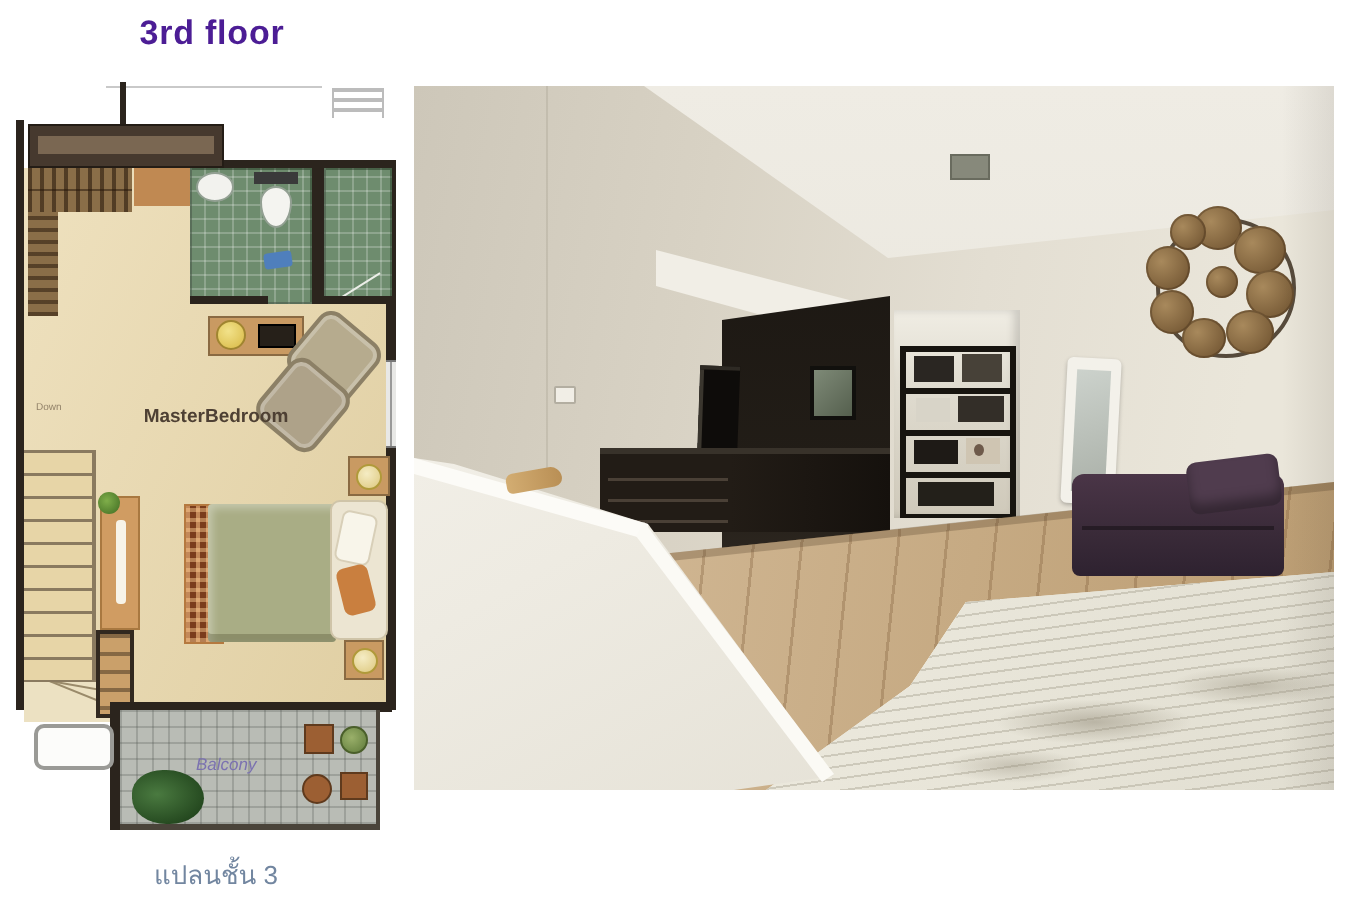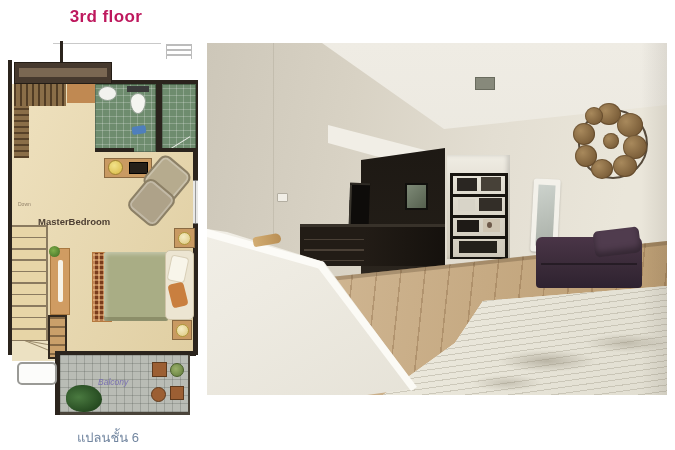--- a/index.html
+++ b/index.html
@@ -1,21 +1,21 @@
 <!DOCTYPE html>
 <html><head>
 <meta charset="utf-8">
 <style>
   html,body{margin:0;padding:0;background:#fff;}
   body{width:675px;height:450px;font-family:"Liberation Sans",sans-serif;}
   .canvas{position:relative;width:675px;height:450px;background:#fff;overflow:hidden;}
 
   
   .plan-title{position:absolute;left:0;top:7px;width:212px;text-align:center;
-    font-size:17px;font-weight:bold;color:#be185d;letter-spacing:.4px;}
+    font-size:17px;font-weight:bold;color:#4c1d95;letter-spacing:.4px;}
   .plan-caption{position:absolute;left:0;top:427px;width:216px;text-align:center;
     font-size:13px;color:#7286a0;}
 
   
   .plan{position:absolute;left:8px;top:50px;width:192px;height:368px;}
   .plan *{position:absolute;box-sizing:border-box;}
   .p-dimline{left:45px;top:-7px;width:108px;height:1px;background:#c9c9c9;}
   .p-wallstub{left:52px;top:-9px;width:3px;height:21px;background:#2b241d;}
   .p-ladder{left:158px;top:-6px;width:26px;height:15px;
     background:repeating-linear-gradient(180deg,#bcbcbc 0 2px,transparent 2px 5px);
@@ -55,21 +55,21 @@
   .p-bathwall-b{left:148px;top:98px;width:40px;height:4px;background:#2b241d;}
   .p-console{left:96px;top:108px;width:48px;height:20px;background:#c99a62;border:1px solid #8a6a42;}
   .p-consolelamp{left:100px;top:110px;width:15px;height:15px;border-radius:50%;
     background:radial-gradient(circle at 40% 35%,#f2e28a,#d8b945);border:1px solid #a08530;}
   .p-tv{left:121px;top:112px;width:19px;height:12px;background:#262019;border:1px solid #000;}
   .p-chair{left:125px;top:110px;width:56px;height:64px;}
   .p-chair i{display:block;border:2px solid #8c8066;border-radius:8px;
     box-shadow:inset 0 0 0 2px rgba(255,255,255,.25);}
   .p-chair .c1{left:15px;top:0;width:38px;height:38px;background:#b6ab8e;transform:rotate(40deg);}
   .p-chair .c2{left:0;top:23px;width:37px;height:39px;background:#aea289;transform:rotate(40deg);}
-  .p-masterlabel{left:30px;top:166px;width:140px;text-align:left;
+  .p-masterlabel{left:30px;top:153px;width:140px;text-align:center;
     font-size:9.5px;font-weight:bold;color:#4e4034;}
   .p-stairs{left:4px;top:175px;width:36px;height:116px;background:#e7d5a7;
     background-image:repeating-linear-gradient(180deg,#8a7a5f 0 1.5px,transparent 1.5px 11.5px);
     border-right:2px solid #8a7a5f;}
   .p-winder{left:4px;top:291px;width:54px;height:20px;background:#ece1c2;overflow:hidden;}
   .p-winder i{width:56px;height:1px;background:#9a8a6a;}
   .p-winder .w1{left:2px;top:6px;transform:rotate(22deg);}
   .p-winder .w2{left:2px;top:2px;transform:rotate(10deg);}
   .p-downlabel{left:10px;top:151px;font-size:5px;color:#93836a;}
   .p-desk{left:42px;top:198px;width:20px;height:67px;background:#d09c62;border:1px solid #a87840;}
@@ -331,14 +331,14 @@
     <div class="ph-bedplatform"></div>
     <div class="ph-bed"></div>
     <div class="ph-banister"></div>
     <div class="ph-rail-a"></div>
     <div class="ph-rail-b"></div>
     <div class="ph-knob"></div>
     <div class="ph-outlet"></div>
     <div class="ph-rightshade"></div>
   </div>
 
-  <div class="plan-caption">แปลนชั้น 6</div>
+  <div class="plan-caption">แปลนชั้น 3</div>
 </div>
 
 </body></html>

